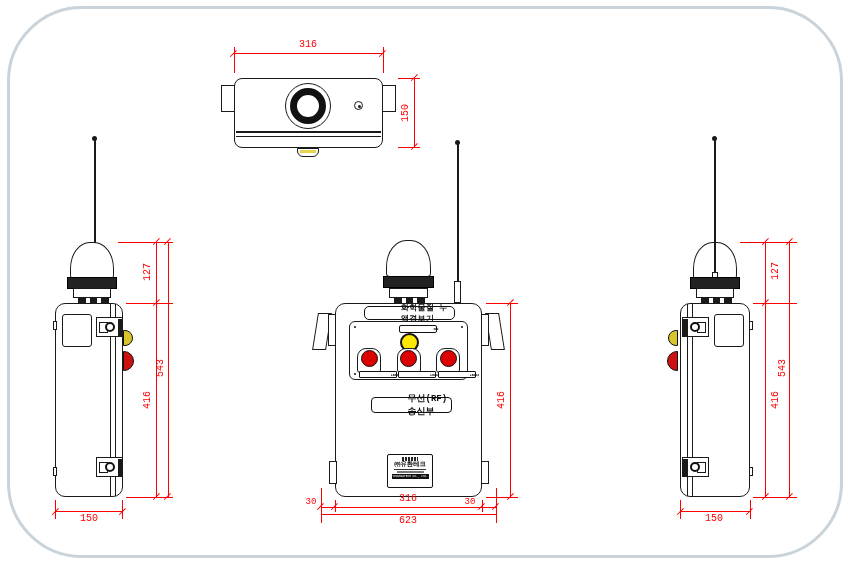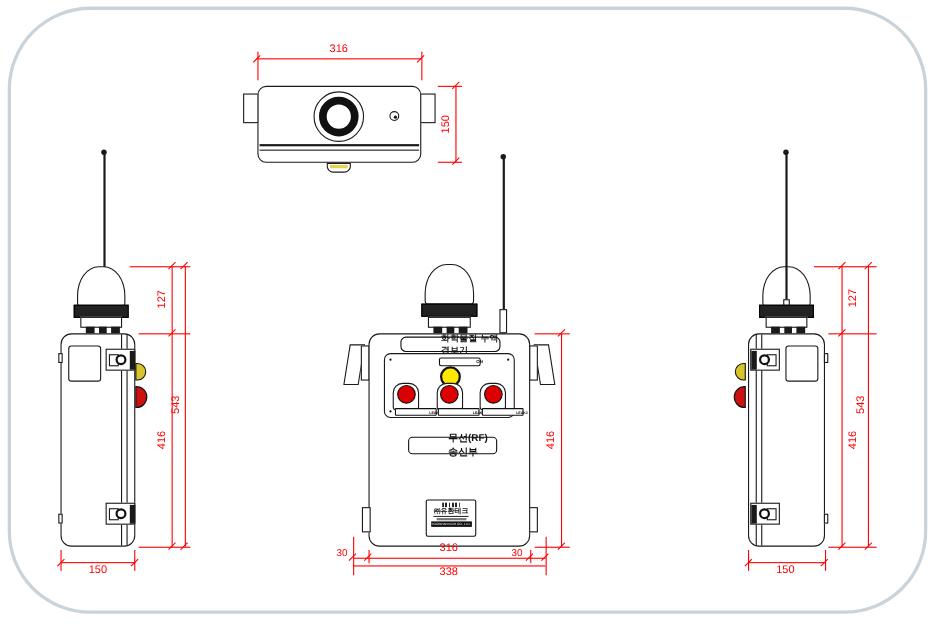--- a/index.html
+++ b/index.html
@@ -1,18 +1,18 @@
 <!DOCTYPE html>
 <html><head>
 <meta charset="utf-8">
 <style>
   html,body{margin:0;padding:0;background:#fff;}
   *{box-sizing:border-box;}
   #canvas{position:relative;width:850px;height:575px;background:#fff;overflow:hidden;
-          font-family:Liberation Sans, sans-serif;}
+          font-family:Liberation Mono, monospace;}
   .abs{position:absolute;}
   .blk{position:absolute;border:1.5px solid #1a1a1a;background:#fff;}
   .fill{position:absolute;background:#1a1a1a;}
   .extl{position:absolute;background:#f00;}
   .diml{position:absolute;background:#f00;}
   .tick{position:absolute;width:9px;height:1.4px;background:#f00;transform:rotate(-45deg);}
   .dtx{position:absolute;color:#f00;font-size:10px;line-height:10px;white-space:nowrap;
        transform:translate(-50%,-50%);}
   .dtxv{position:absolute;color:#f00;font-size:10px;line-height:10px;white-space:nowrap;
        transform:translate(-50%,-50%) rotate(-90deg);}
@@ -176,21 +176,21 @@
     <div class="extl" style="left:495.5px;top:488px;width:1px;height:35px;"></div>
     <div class="diml" style="left:321px;top:506.5px;width:175px;height:1.4px;"></div>
     <div class="tick" style="left:316px;top:506px;"></div>
     <div class="tick" style="left:330px;top:506px;"></div>
     <div class="tick" style="left:477px;top:506px;"></div>
     <div class="tick" style="left:491px;top:506px;"></div>
     <div class="dtx" style="left:408px;top:499px;">316</div>
     <div class="dtx" style="left:311px;top:502px;font-size:9px;">30</div>
     <div class="dtx" style="left:470px;top:502px;font-size:9px;">30</div>
     <div class="diml" style="left:321px;top:514px;width:175px;height:1.4px;"></div>
-    <div class="dtx" style="left:408px;top:521px;">338</div>
+    <div class="dtx" style="left:408px;top:521px;">623</div>
   </div>
 
   <div>
     <div class="dome" style="left:693px;top:242px;width:44px;height:37px;"></div>
     <div class="fill" style="left:713.5px;top:140px;width:2.5px;height:161px;"></div>
     <div class="fill circ" style="left:712px;top:135.5px;width:5px;height:5px;"></div>
     <div class="blk" style="left:711.5px;top:272px;width:6.5px;height:20px;border-width:1.2px;"></div>
     <div class="band" style="left:690px;top:277px;width:50px;height:12px;"></div>
     <div class="blk" style="left:696px;top:288px;width:38px;height:10px;"></div>
     <div class="fill" style="left:701px;top:297px;width:8px;height:6px;"></div>

